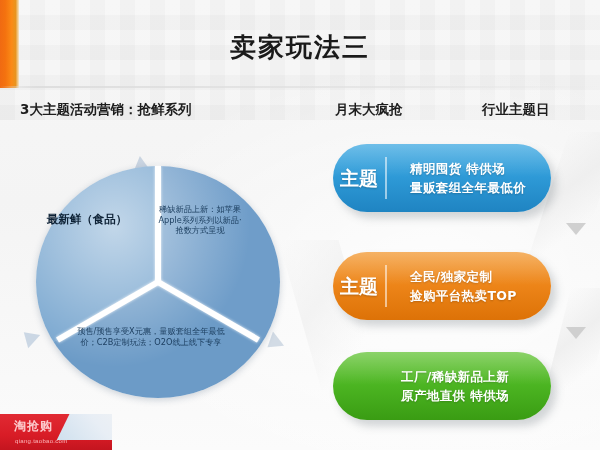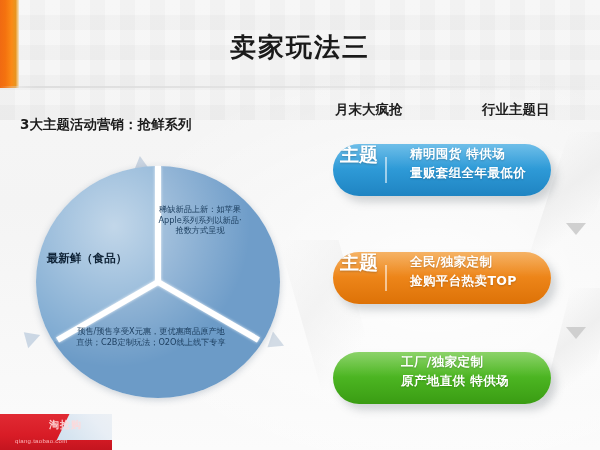--- a/index.html
+++ b/index.html
@@ -69,21 +69,21 @@
 
   
   .section-head {
     position: absolute;
     font-size: 13.5px;
     font-weight: 700;
     color: #1d1d1d;
     white-space: nowrap;
     font-family: "DejaVu Sans", "Liberation Sans", sans-serif;
   }
-  #head-left   { left: 20px;  top: 116px; }
+  #head-left   { left: 20px;  top: 101px; }
   #head-mid    { left: 335px; top: 101px; }
   #head-right  { left: 482px; top: 101px; }
 
   
   #circle-wrap {
     position: absolute;
     left: 14px; top: 146px;
     width: 292px; height: 272px;
   }
   
@@ -169,32 +169,33 @@
     font-weight: 700;
     line-height: 14px;
     margin-bottom: 3px;
     color: #0e2236;
   }
   .seg-desc {
     font-size: 8.2px;
     line-height: 10.5px;
     color: #1b3d5e;
   }
-  #seg-fresh   { left: 24px;  top: 66px; width: 98px; margin-top: 39px; }
+  #seg-fresh   { left: 24px;  top: 66px; width: 98px; }
   #seg-scarce  { left: 142px; top: 58px; width: 88px; }
   #seg-play    { left: 62px;  top: 180px; width: 150px; }
 
   
   .theme-box {
     position: absolute;
     left: 333px;
     width: 218px;
-    height: 52px;
+    height: 68px;
     border-radius: 34px;
     display: flex;
+    align-items: center;
     box-shadow: 5px 6px 9px rgba(90,100,110,.26);
     overflow: hidden;
   }
   .theme-box .shine {
     position: absolute;
     left: 0; top: 0; width: 100%; height: 48%;
     background: linear-gradient(to bottom, rgba(255,255,255,.28), rgba(255,255,255,0));
     pointer-events: none;
   }
   .theme-tag {
@@ -280,27 +281,26 @@
   #watermark-diag {
     position: absolute;
     right: -16px; top: -20px;
     width: 60px; height: 46px;
     background: linear-gradient(to bottom left, #f4f4f4 0%, #e8eef5 55%, #cfe0ee 100%);
     transform: skewX(-26deg);
   }
   #watermark-logo {
     position: absolute;
     left: 14px; top: 4px;
-    font-size: 10px;
+    font-size: 12px;
     font-weight: 700;
     color: #ffd9da;
     letter-spacing: 1px;
     font-family: "DejaVu Sans", "Liberation Sans", sans-serif;
     opacity: .92;
-    margin-left: 35px;
   }
   #watermark-url {
     position: absolute;
     left: 15px; top: 24px;
     font-size: 6px;
     color: #ffc2c4;
     letter-spacing: .3px;
     font-family: "Liberation Sans", sans-serif;
     opacity: .9;
   }
@@ -335,21 +335,21 @@
 
     <div class="seg-label" id="seg-fresh">
       <div class="seg-title">最新鲜（食品）</div>
     </div>
 
     <div class="seg-label" id="seg-scarce">
       <div class="seg-desc">稀缺新品上新：如苹果Apple系列系列以新品·抢数方式呈现</div>
     </div>
 
     <div class="seg-label" id="seg-play">
-      <div class="seg-desc">预售/预售享受X元惠，更优惠商品原产地直供；C2B定制玩法；O2O线上线下专享</div>
+      <div class="seg-desc">预售/预售享受X元惠，量贩套组全年最低价；C2B定制玩法；O2O线上线下专享</div>
     </div>
   </div>
 
   <div class="fold" id="fold-a"></div>
   <div class="fold" id="fold-b"></div>
   <div class="fold" id="fold-c"></div>
 
   <div class="theme-box" id="box-blue">
     <div class="shine"></div>
     <div class="theme-tag">主题</div>
@@ -366,21 +366,21 @@
     <div class="theme-sep"></div>
     <div class="theme-lines">
       <div class="l1">全民/独家定制</div>
       <div class="l2">捡购平台热卖TOP</div>
     </div>
   </div>
 
   <div class="theme-box" id="box-green">
     <div class="shine"></div>
     <div class="theme-lines">
-      <div class="l1">工厂/独家定制</div>
+      <div class="l1">工厂/稀缺新品上新</div>
       <div class="l2">原产地直供 特供场</div>
     </div>
   </div>
 
   <div class="step-arrow" id="step-arrow-1"></div>
   <div class="step-arrow" id="step-arrow-2"></div>
 
   <div id="watermark">
     <div id="watermark-diag"></div>
     <div id="watermark-logo">淘抢购</div>

